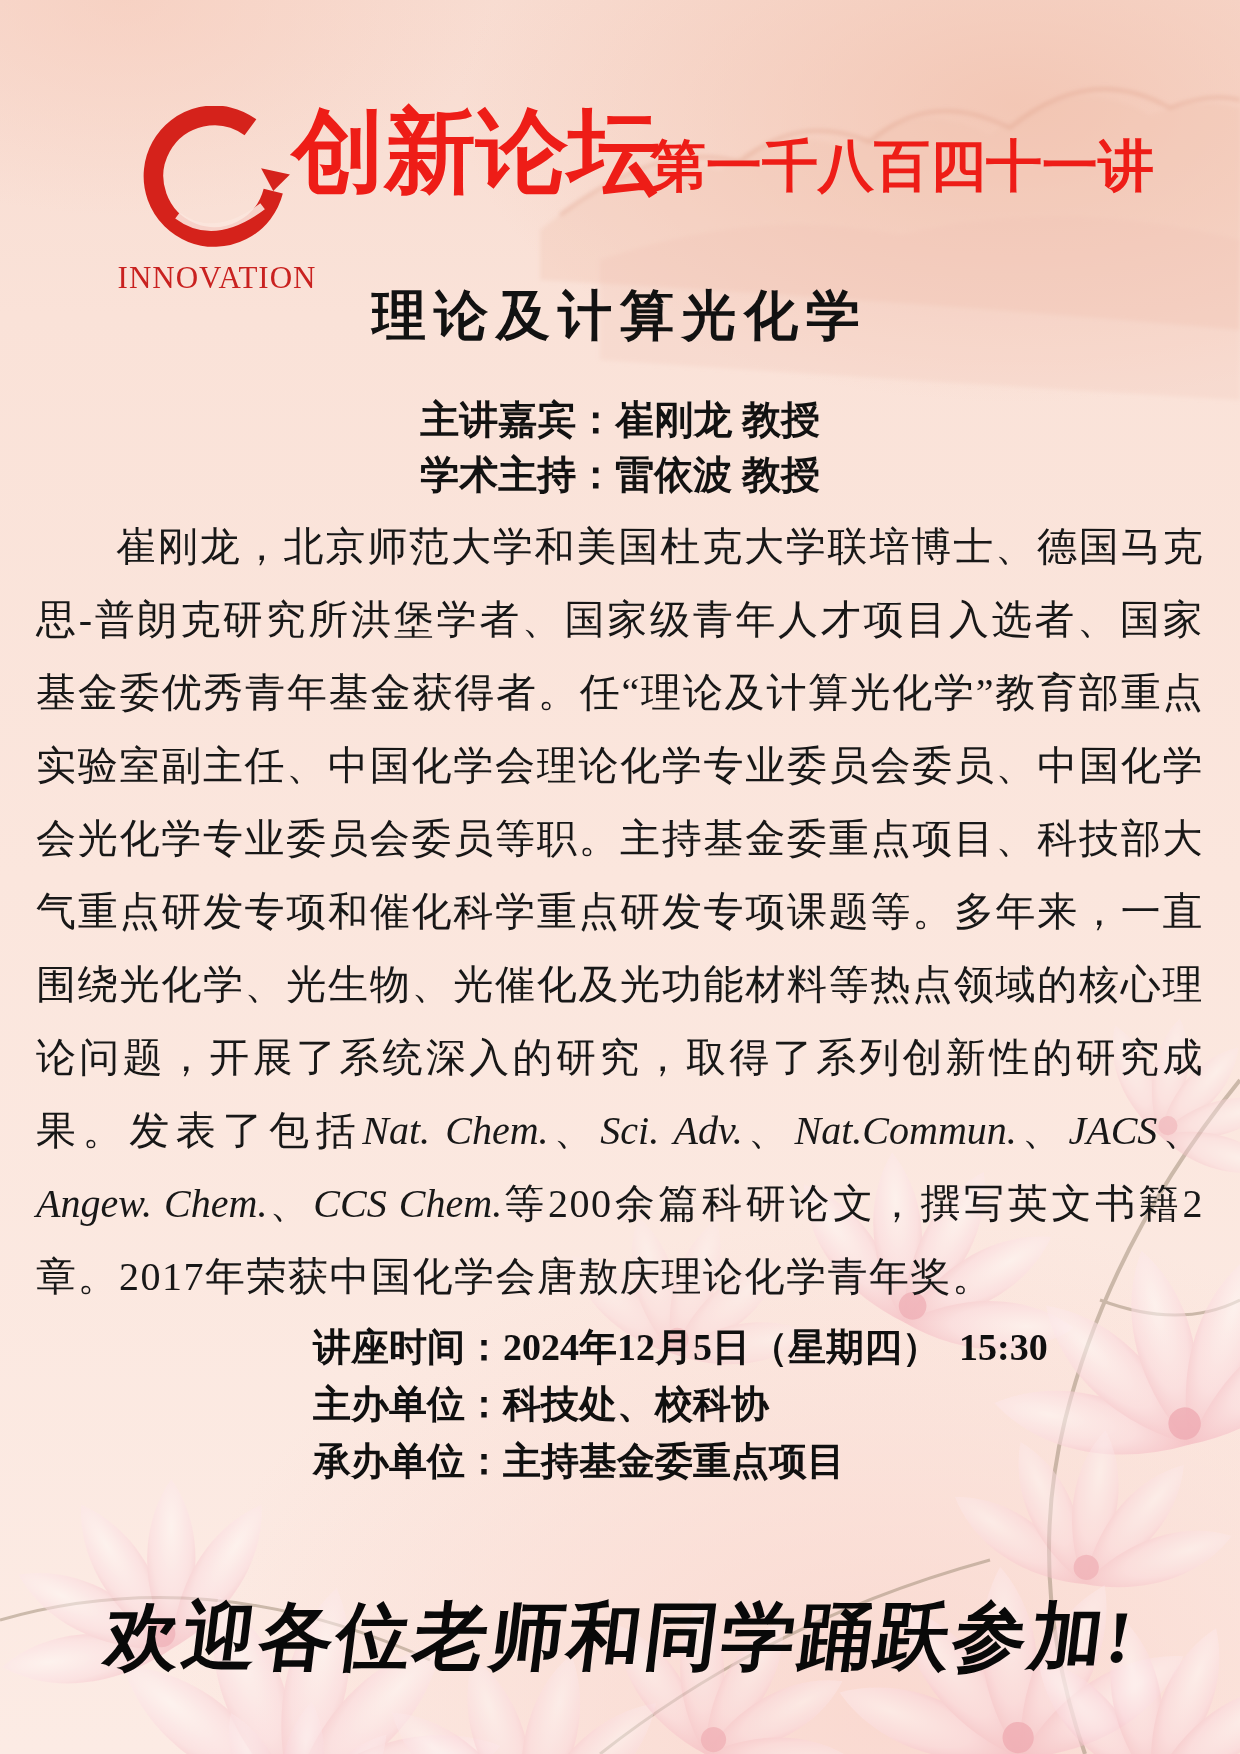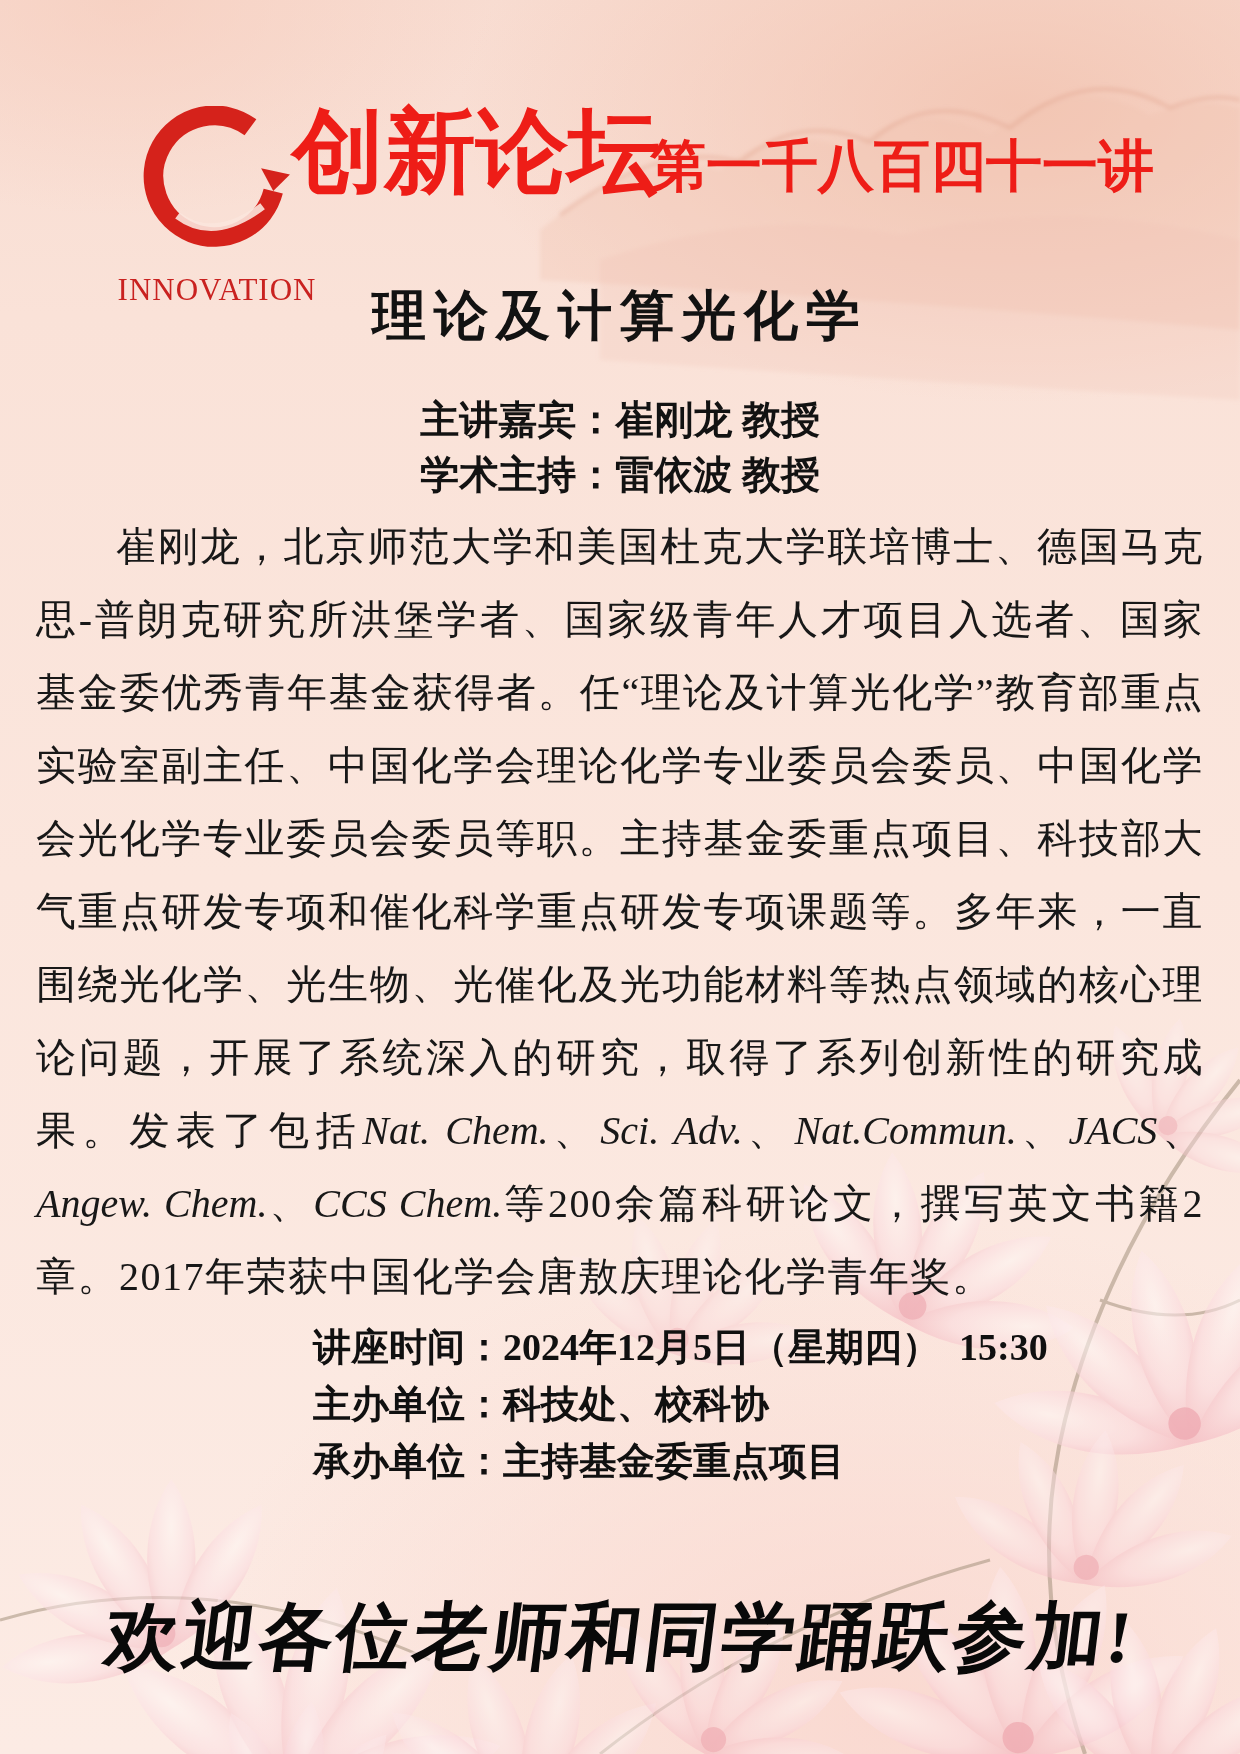--- a/index.html
+++ b/index.html
@@ -14,21 +14,21 @@
       linear-gradient(180deg,#f8dcd1 0%,#fae2d8 18%,#fbe6dd 50%,#fcebe4 100%);
     font-family:"Liberation Serif",serif;
     color:#161616;
   }
   .deco{position:absolute;inset:0;z-index:0;pointer-events:none;}
   .layer{position:absolute;z-index:2;}
 
   
   .logo{left:112px;top:106px;width:210px;text-align:center;}
   .logo svg{width:168px;height:152px;display:block;margin:0 auto;}
-  .logo-text{color:#c92220;font-size:31px;letter-spacing:1px;margin-top:14px;}
+  .logo-text{color:#c92220;font-size:31px;letter-spacing:1px;margin-top:2px;}
 
   .forum-title{
     left:292px;top:102px;
     font-family:Liberation Serif, serif;
     font-weight:bold;font-size:92px;line-height:1.1;
     color:#ee1d17;letter-spacing:0px;
   }
   .lecture-number{
     left:650px;top:132px;
     font-family:"Liberation Sans",sans-serif;

